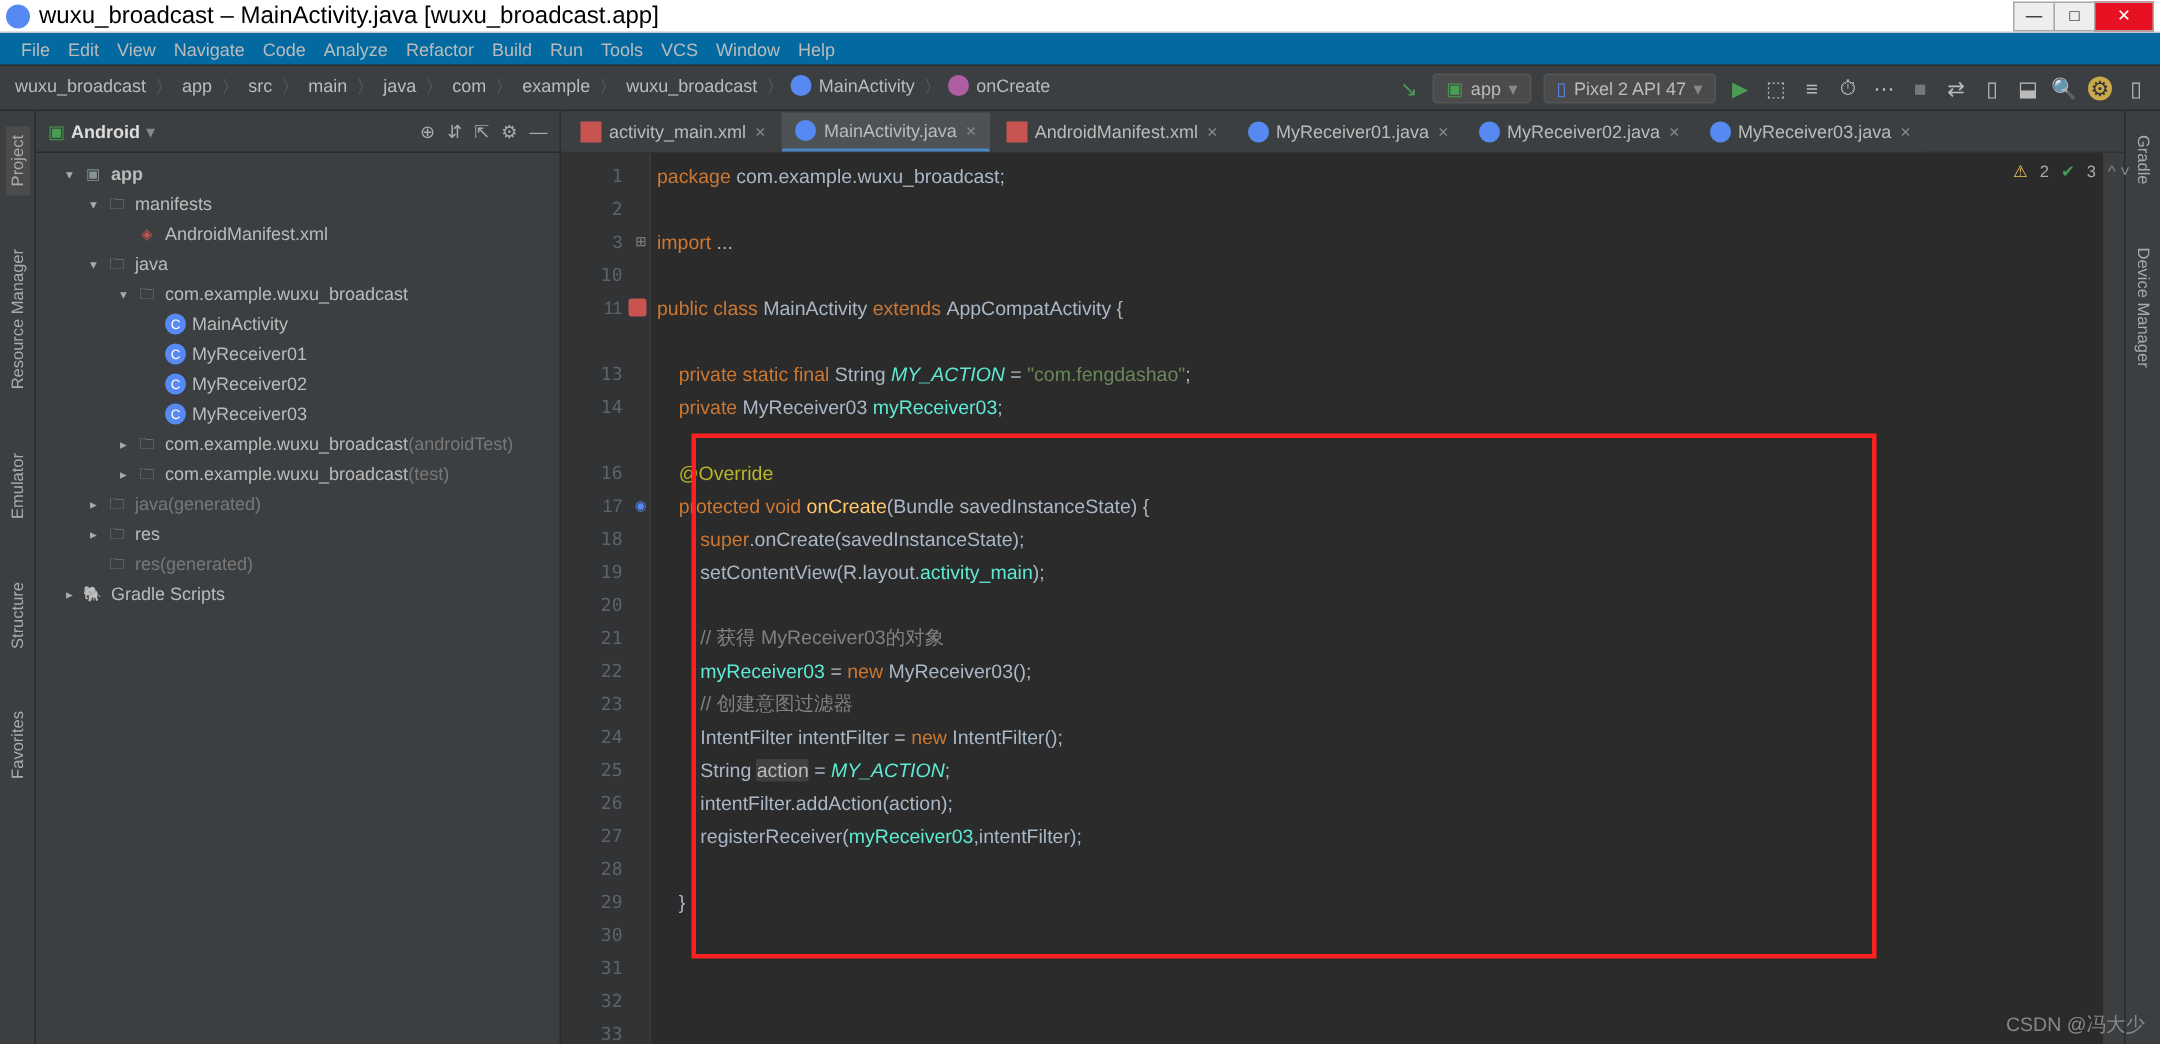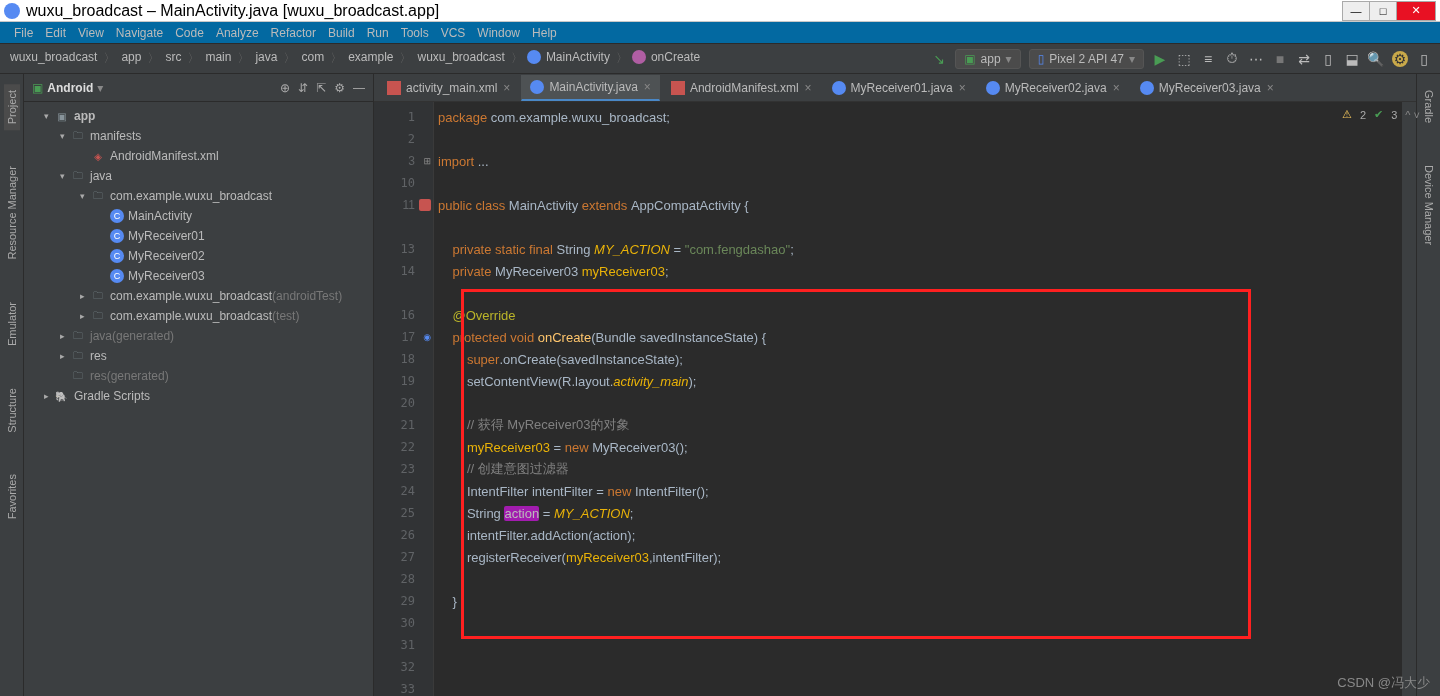--- a/index.html
+++ b/index.html
@@ -46,29 +46,29 @@
 .tab.active{background:#4e5254;border-bottom:2px solid #4a88c7}
 .tab .ticon{width:14px;height:14px;margin-right:5px}
 .tab .close{margin-left:6px;color:#888;font-size:12px}
 .codewrap{flex:1;display:flex;position:relative;overflow:hidden}
 .gutter{width:60px;background:#313335;border-right:1px solid #3a3a3a;padding-top:4px}
 .gline{height:22px;display:flex;align-items:center;justify-content:flex-end;padding-right:18px;color:#606366;font-family:Consolas,monospace;font-size:12px;position:relative}
 .gfold{position:absolute;right:2px;color:#888;font-size:9px}
 .gicon{position:absolute;right:2px;width:12px;height:12px;background:#c75450;border-radius:2px}
 .code{flex:1;padding-top:4px;font-family:Consolas,monospace;font-size:13px;position:relative}
 .cline{height:22px;display:flex;align-items:center;white-space:pre;padding-left:4px}
-.kw{color:#cc7832}.str{color:#6a8759}.cls2{color:#a9b7c6}.fn{color:#ffc66d}.com{color:#808080}.ann{color:#bbb529}.fld{color:#eab308}
+.kw{color:#cc7832}.str{color:#6a8759}.cls2{color:#a9b7c6}.fn{color:#ffc66d}.com{color:#808080}.ann{color:#bbb529}.fld{color:#5eead4}
 .hlbox{position:absolute;border:3px solid #ff2020;left:461px;top:289px;width:790px;height:350px;pointer-events:none;z-index:10}
 .warnbar{position:absolute;right:20px;top:108px;display:flex;gap:8px;font-size:11px;color:#aaa;align-items:center}
 .warnbar .warn{color:#f2c55c}.warnbar .ok{color:#499c54}
 .rightbar{width:24px;background:#3c3f41;border-left:1px solid #2b2b2b;display:flex;flex-direction:column;align-items:center;padding-top:10px;gap:30px}
 .rightbar .vtab{writing-mode:vertical-rl;font-size:11px;color:#aaa;padding:6px 2px;cursor:pointer}
 .watermark{position:absolute;right:10px;bottom:4px;color:#888;font-size:13px;z-index:20}
 .scrolltrack{width:14px;background:#3c3f41}
-.hlword{background:#a21caf;border-radius:2px}
+.hlword{background:#404040;border-radius:2px}
 </style>
 </head>
 <body>
 
 <div class="titlebar">
   <div class="icon"></div>
   <div class="title">wuxu_broadcast – MainActivity.java [wuxu_broadcast.app]</div>
   <div class="winbtns">
     <div>—</div>
     <div>□</div>
@@ -326,21 +326,21 @@
         <div class="cline"><span class="kw">import </span><span class="cls2">...</span></div>
         <div class="cline"></div>
         <div class="cline"><span class="kw">public class </span><span class="cls2">MainActivity </span><span class="kw">extends </span><span class="cls2">AppCompatActivity {</span></div>
         <div class="cline"></div>
         <div class="cline"><span class="kw">    private static final </span><span class="cls2">String </span><span class="fld" style="font-style:italic">MY_ACTION </span><span class="cls2">= </span><span class="str">"com.fengdashao"</span><span class="cls2">;</span></div>
         <div class="cline"><span class="kw">    private </span><span class="cls2">MyReceiver03 </span><span class="fld">myReceiver03</span><span class="cls2">;</span></div>
         <div class="cline"></div>
         <div class="cline"><span class="ann">    @Override</span></div>
         <div class="cline"><span class="kw">    protected void </span><span class="fn">onCreate</span><span class="cls2">(Bundle savedInstanceState) {</span></div>
         <div class="cline"><span class="kw">        super</span><span class="cls2">.onCreate(savedInstanceState);</span></div>
-        <div class="cline"><span class="cls2">        setContentView(R.layout.</span><span class="fld" style="font-style:italic">activity_main</span><span class="cls2">);</span></div>
+        <div class="cline"><span class="cls2">        setContentView(R.layout.</span><span class="fld" style="">activity_main</span><span class="cls2">);</span></div>
         <div class="cline"></div>
         <div class="cline"><span class="com">        // 获得 MyReceiver03的对象</span></div>
         <div class="cline"><span class="fld">        myReceiver03 </span><span class="cls2">= </span><span class="kw">new </span><span class="cls2">MyReceiver03();</span></div>
         <div class="cline"><span class="com">        // 创建意图过滤器</span></div>
         <div class="cline"><span class="cls2">        IntentFilter intentFilter = </span><span class="kw">new </span><span class="cls2">IntentFilter();</span></div>
         <div class="cline"><span class="cls2">        String </span><span class="hlword">action</span><span class="cls2"> = </span><span class="fld" style="font-style:italic">MY_ACTION</span><span class="cls2">;</span></div>
         <div class="cline"><span class="cls2">        intentFilter.addAction(action);</span></div>
         <div class="cline"><span class="cls2">        registerReceiver(</span><span class="fld">myReceiver03</span><span class="cls2">,intentFilter);</span></div>
         <div class="cline"></div>
         <div class="cline"><span class="cls2">    }</span></div>

